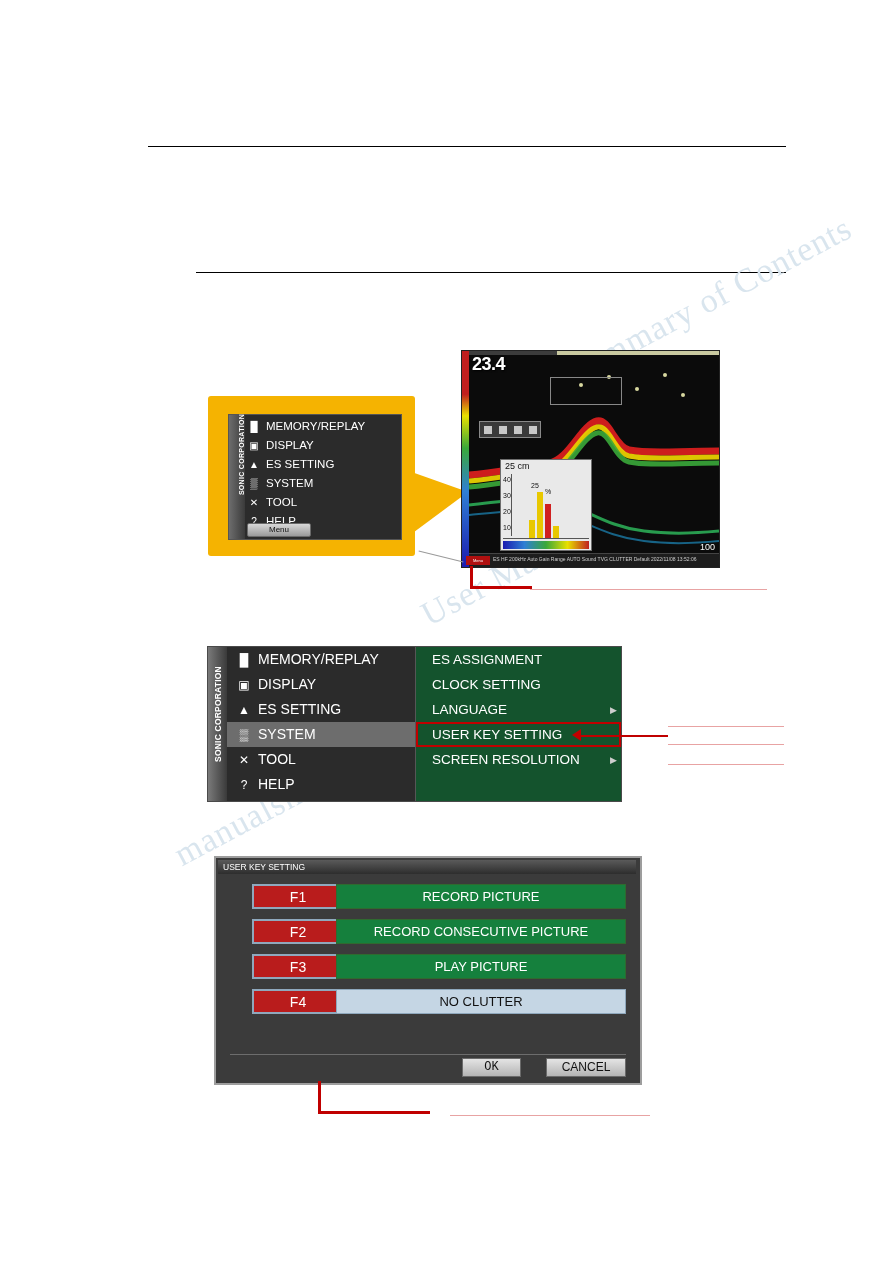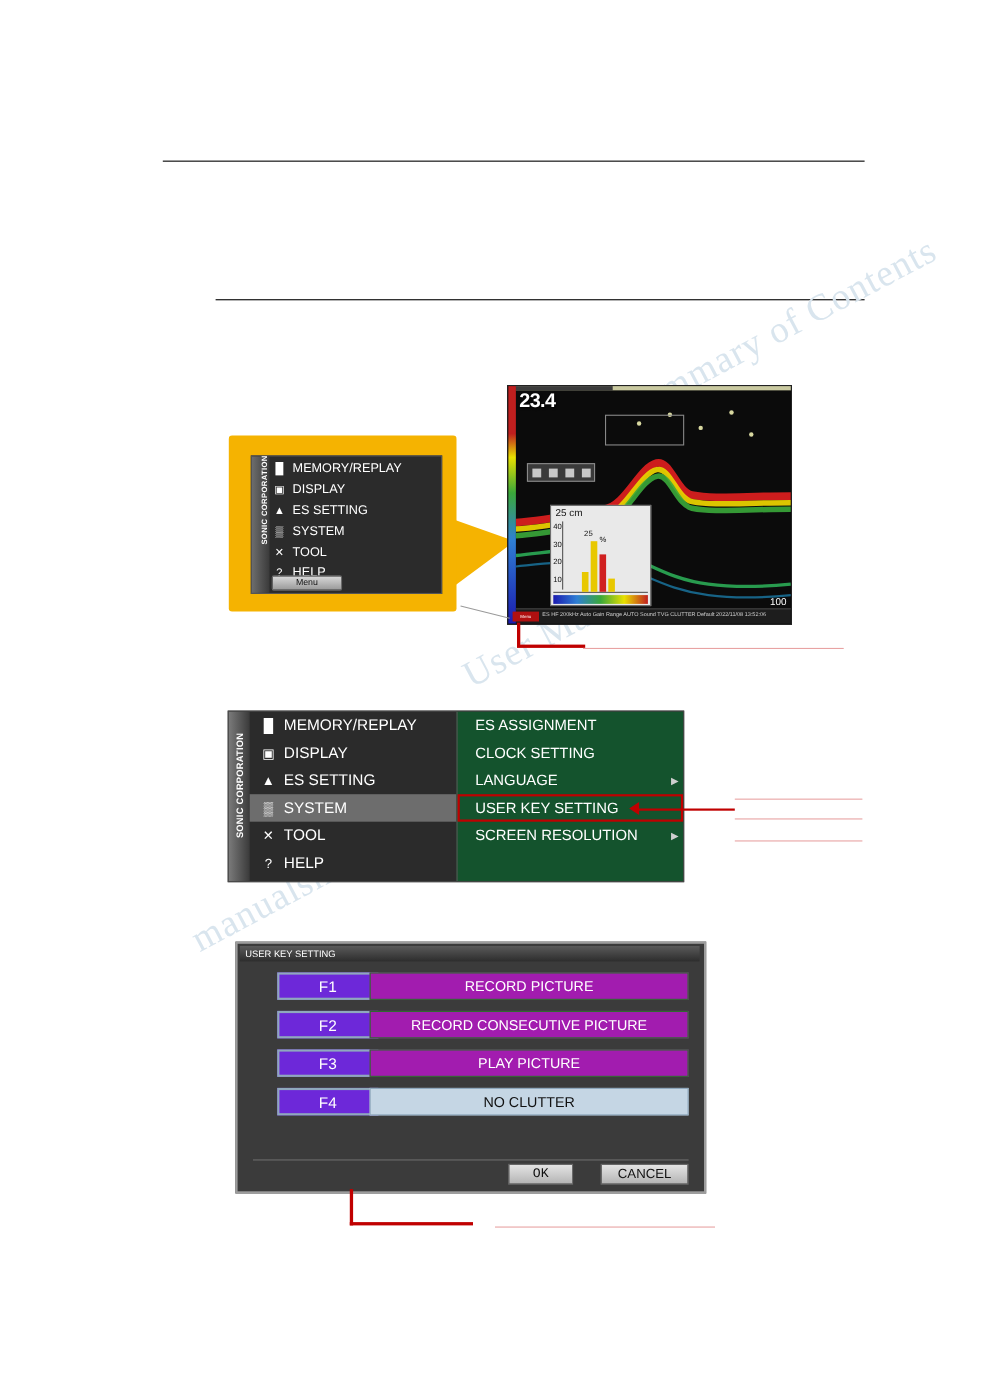--- a/index.html
+++ b/index.html
@@ -362,34 +362,34 @@
   .dlg-row {
     position: absolute;
     left: 0;
     width: 396px;
     height: 25px;
   }
   .fkey {
     position: absolute;
     left: 22px; top: 0;
     width: 92px; height: 25px;
-    background: #6d28d9;
+    background: #b91c1c;
     border: 2px solid #8fa8bd;
     color: #ffffff;
     font-size: 14px;
     line-height: 22px;
     text-align: center;
     box-sizing: border-box;
   }
   .fval {
     position: absolute;
     left: 106px; top: 0;
     width: 290px; height: 25px;
     border: 1px solid #2f6a2f;
-    background: #a21caf;
+    background: #15803d;
     color: #ffffff;
     font-size: 13px;
     line-height: 23px;
     text-align: center;
     box-sizing: border-box;
   }
   .fval.nosetting {
     background: #c5d6e4;
     border: 1px solid #8fa8bd;
     color: #111111;

